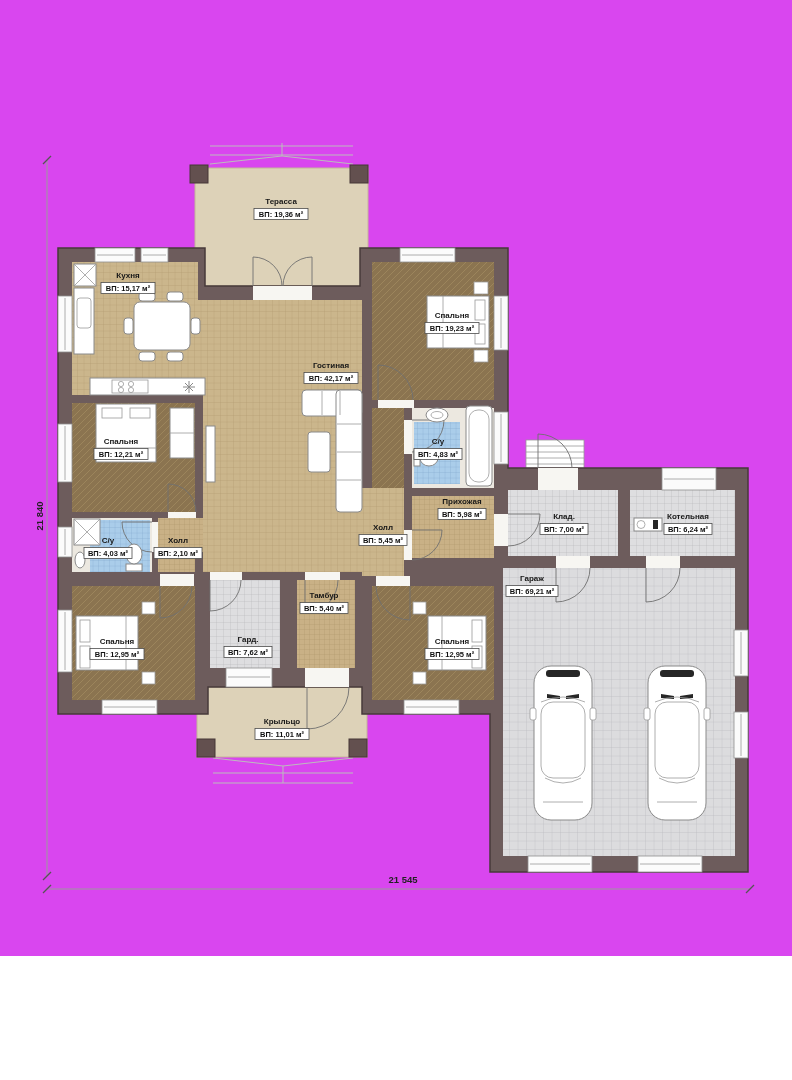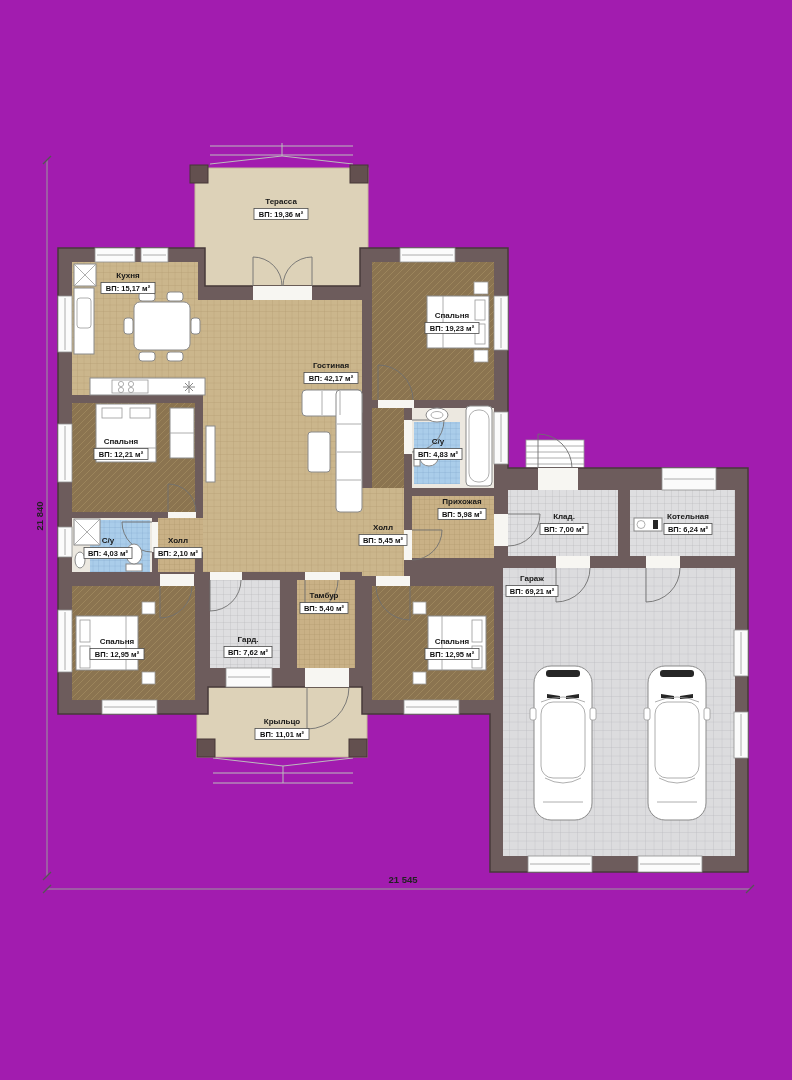--- a/index.html
+++ b/index.html
@@ -1,16 +1,16 @@
 <!DOCTYPE html>
 <html><head>
 <meta charset="utf-8">
 <style>
   html,body{margin:0;padding:0;background:#ffffff;}
-  .stage{position:relative;width:792px;height:1080px;background:#a21caf;overflow:hidden;
+  .stage{position:relative;width:792px;height:956px;background:#d946ef;overflow:hidden;
          font-family:"Liberation Sans",sans-serif;}
   svg{display:block;}
   .w{fill:#ffffff;stroke:#8a8a8a;stroke-width:1;}
   .wf{fill:#ffffff;stroke:#9a9a9a;stroke-width:0.8;}
   .ln{stroke:#9a9a9a;stroke-width:0.8;fill:none;}
   .arc{stroke:#6f6f6f;stroke-width:0.9;fill:none;}
   .roof{stroke:#bcbcbc;stroke-width:1;fill:none;}
   .win{fill:#fbfbfb;stroke:#8f8f8f;stroke-width:0.8;}
   .gap{fill:#f7f6f2;}
   .nm{font:bold 8px "Liberation Sans",sans-serif;fill:#171717;text-anchor:middle;}

